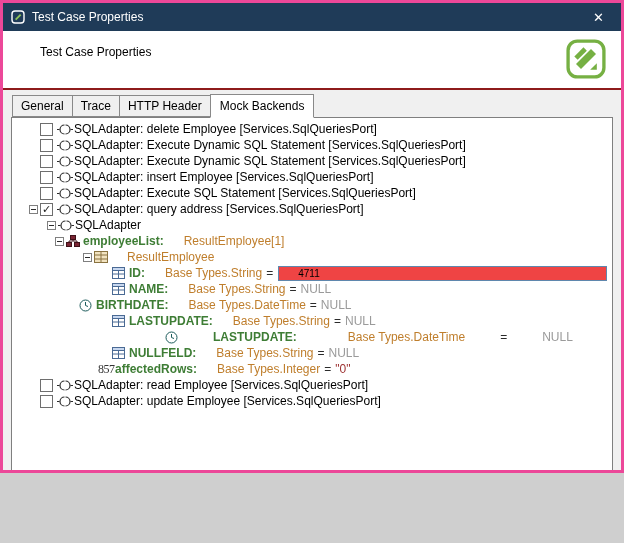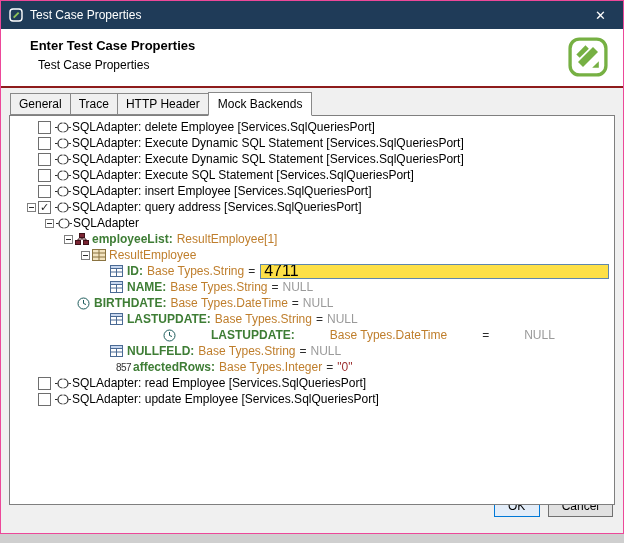--- a/index.html
+++ b/index.html
@@ -1,17 +1,17 @@
 <!DOCTYPE html>
 <html><head>
 <meta charset="utf-8">
 <style>
   *{box-sizing:border-box;margin:0;padding:0;}
   html,body{background:#cfcfcf;font-family:"Liberation Sans",sans-serif;}
-  .dialog{width:624px;height:534px;position:relative;background:#f0f0f0;border:1px solid #ec4899;overflow:hidden;}
+  .dialog{width:624px;height:473px;position:relative;background:#f0f0f0;border:3px solid #ec4899;overflow:hidden;}
   .titlebar{height:28px;background:#1f3b58;display:flex;align-items:center;padding-left:8px;}
   .app-icon{display:flex;margin-right:7px;}
   .titlebar-text{color:#fff;font-size:12px;}
   .close-btn{margin-left:auto;width:45px;height:28px;display:flex;align-items:center;justify-content:center;color:#fff;font-size:13px;cursor:default;}
   .header{height:57px;background:#fff;position:relative;padding:9px 0 0 29px;}
   .header-title{font-size:13px;font-weight:bold;color:#000;}
   .header-subtitle{font-size:12px;color:#000;margin:5px 0 0 8px;}
   .logo{position:absolute;right:15px;top:8px;display:flex;}
   .red-line{height:2px;background:#8e1b1b;}
   .body{position:relative;height:454px;padding:4px 8px 0 8px;}
@@ -19,28 +19,28 @@
   .tab{background:#f0f0f0;border:1px solid #898989;padding:3px 8px;font-size:12px;color:#000;cursor:default;}
   .tab + .tab{margin-left:-1px;}
   .tab.active{background:#fff;border-bottom-color:#fff;margin-bottom:-1px;padding:4px 9px;position:relative;z-index:3;}
   .tree-panel{position:relative;z-index:1;background:#fff;border:1px solid #7f7f7f;height:390px;overflow:hidden;padding-top:3px;}
   .tree-row{display:flex;align-items:center;height:16px;font-size:12px;white-space:nowrap;}
   .slot{width:14px;height:16px;flex:none;display:flex;align-items:center;justify-content:center;}
   .expander{width:9px;height:9px;border:1px solid #7f7f7f;background:#fff;position:relative;}
   .expander::after{content:"";position:absolute;left:1px;right:1px;top:3px;height:1px;background:#2b2b2b;}
   .checkbox{width:13px;height:13px;flex:none;border:1px solid #6e6e6e;background:#fff;margin-right:4px;display:flex;align-items:center;justify-content:center;font-size:11px;line-height:1;color:#1c1c1c;}
   .icon{width:17px;flex:none;display:flex;align-items:center;justify-content:flex-start;}
-  .icon.num{font-family:Liberation Sans, sans-serif;font-size:10px;color:#333;letter-spacing:-0.5px;margin-left:20px;}
+  .icon.num{font-family:Liberation Serif, serif;font-size:12px;color:#333;letter-spacing:-0.5px;}
   .t-label{color:#000;}
   .t-name{color:#3e7d35;font-weight:bold;margin-right:4px;}
-  .t-type{color:#bf7e2c;}
+  .t-type{color:#bf7e2c;margin-left:16px;}
   .t-eq{color:#2b2b2b;margin:0 4px;}
   .t-null{color:#9a9a9a;}
   .t-quoted{color:#9c2f2f;}
-  .row-input{flex:1;height:15px;margin:0 5px 0 1px;border:1px solid #5f87ad;font-size:16px;font-family:inherit;padding:0 3px;outline:none;color:#000;background:#fde047;}
+  .row-input{flex:1;height:15px;margin:0 5px 0 1px;border:1px solid #5f87ad;font-size:10px;font-family:inherit;padding:0 19px;outline:none;color:#000;background:#ef4444;}
   .footer{position:absolute;right:10px;bottom:25px;display:flex;gap:8px;}
   .btn{height:23px;min-width:46px;padding:0 13px;font-size:12px;font-family:inherit;background:#e1e1e1;border:1px solid #707070;cursor:default;}
   .btn.default{border-color:#0078d7;background:#e3edf9;}
 </style>
 </head>
 <body>
 
 <div class="dialog">
 
   <div class="titlebar">
@@ -48,21 +48,20 @@
       <svg width="14" height="14" viewBox="0 0 14 14">
         <rect x="1" y="1" width="12" height="12" rx="3" fill="none" stroke="#ffffff" stroke-width="1.4"></rect>
         <path d="M4 9 L9 4 L10.3 5.3 L5.3 10.3 Z" fill="#8fc558"></path>
       </svg>
     </span>
     <span class="titlebar-text">Test Case Properties</span>
     <div class="close-btn">✕</div>
   </div>
 
   <div class="header">
-    <div class="header-title">Enter Test Case Properties</div>
     <div class="header-subtitle">Test Case Properties</div>
     <span class="logo">
       <svg width="40" height="40" viewBox="0 0 48 48">
         <rect x="2.5" y="2.5" width="43" height="43" rx="11" fill="none" stroke="#76b043" stroke-width="4"></rect>
         <path d="M12 30 L30 12 L36 18 L18 36 Z" fill="#76b043"></path>
         <path d="M10 21 L21 10 L25 14 L14 25 Z" fill="#76b043"></path>
         <path d="M29 37 L37 29 L37 37 Z" fill="#76b043"></path>
       </svg>
     </span>
   </div>
@@ -117,33 +116,33 @@
         <div class="tree-row" style="padding-left: 14px;">
           <span class="slot"></span>
           <span class="checkbox"></span>
           <span class="icon">
             <svg width="16" height="11" viewBox="0 0 16 11">
               <path d="M0 5.5 H2.5 M13.5 5.5 H16" stroke="#2b2b2b" stroke-width="1.2" fill="none"></path>
               <path d="M7.5 1 A4.5 4.5 0 1 0 7.5 10" stroke="#2b2b2b" stroke-width="1.2" fill="none"></path>
               <path d="M8.5 1 A4.5 4.5 0 1 1 8.5 10" stroke="#2b2b2b" stroke-width="1.2" fill="none"></path>
             </svg>
           </span>
+          <span class="t-label">SQLAdapter: insert Employee [Services.SqlQueriesPort]</span>
+        </div>
+        <div class="tree-row" style="padding-left: 14px;">
+          <span class="slot"></span>
+          <span class="checkbox"></span>
+          <span class="icon">
+            <svg width="16" height="11" viewBox="0 0 16 11">
+              <path d="M0 5.5 H2.5 M13.5 5.5 H16" stroke="#2b2b2b" stroke-width="1.2" fill="none"></path>
+              <path d="M7.5 1 A4.5 4.5 0 1 0 7.5 10" stroke="#2b2b2b" stroke-width="1.2" fill="none"></path>
+              <path d="M8.5 1 A4.5 4.5 0 1 1 8.5 10" stroke="#2b2b2b" stroke-width="1.2" fill="none"></path>
+            </svg>
+          </span>
           <span class="t-label">SQLAdapter: Execute SQL Statement [Services.SqlQueriesPort]</span>
-        </div>
-        <div class="tree-row" style="padding-left: 14px;">
-          <span class="slot"></span>
-          <span class="checkbox"></span>
-          <span class="icon">
-            <svg width="16" height="11" viewBox="0 0 16 11">
-              <path d="M0 5.5 H2.5 M13.5 5.5 H16" stroke="#2b2b2b" stroke-width="1.2" fill="none"></path>
-              <path d="M7.5 1 A4.5 4.5 0 1 0 7.5 10" stroke="#2b2b2b" stroke-width="1.2" fill="none"></path>
-              <path d="M8.5 1 A4.5 4.5 0 1 1 8.5 10" stroke="#2b2b2b" stroke-width="1.2" fill="none"></path>
-            </svg>
-          </span>
-          <span class="t-label">SQLAdapter: insert Employee [Services.SqlQueriesPort]</span>
         </div>
         <div class="tree-row" style="padding-left: 14px;">
           <span class="slot">
             <span class="expander"></span>
           </span>
           <span class="checkbox">✓</span>
           <span class="icon">
             <svg width="16" height="11" viewBox="0 0 16 11">
               <path d="M0 5.5 H2.5 M13.5 5.5 H16" stroke="#2b2b2b" stroke-width="1.2" fill="none"></path>
               <path d="M7.5 1 A4.5 4.5 0 1 0 7.5 10" stroke="#2b2b2b" stroke-width="1.2" fill="none"></path>
@@ -158,21 +157,21 @@
           </span>
           <span class="icon">
             <svg width="16" height="11" viewBox="0 0 16 11">
               <path d="M0 5.5 H2.5 M13.5 5.5 H16" stroke="#2b2b2b" stroke-width="1.2" fill="none"></path>
               <path d="M7.5 1 A4.5 4.5 0 1 0 7.5 10" stroke="#2b2b2b" stroke-width="1.2" fill="none"></path>
               <path d="M8.5 1 A4.5 4.5 0 1 1 8.5 10" stroke="#2b2b2b" stroke-width="1.2" fill="none"></path>
             </svg>
           </span>
           <span class="t-label">SQLAdapter</span>
         </div>
-        <div class="tree-row" style="padding-left: 51px;">
+        <div class="tree-row" style="padding-left: 40px;">
           <span class="slot">
             <span class="expander"></span>
           </span>
           <span class="icon">
             <svg width="14" height="12" viewBox="0 0 14 12">
               <rect x="4.5" y="0.5" width="5" height="4" fill="#7a2433" stroke="#3f1119"></rect>
               <rect x="0.5" y="7.5" width="5" height="4" fill="#7a2433" stroke="#3f1119"></rect>
               <rect x="8.5" y="7.5" width="5" height="4" fill="#7a2433" stroke="#3f1119"></rect>
               <path d="M7 4.5 V6 M3 7.5 V6 H11 V7.5" stroke="#3f1119" fill="none"></path>
             </svg>

